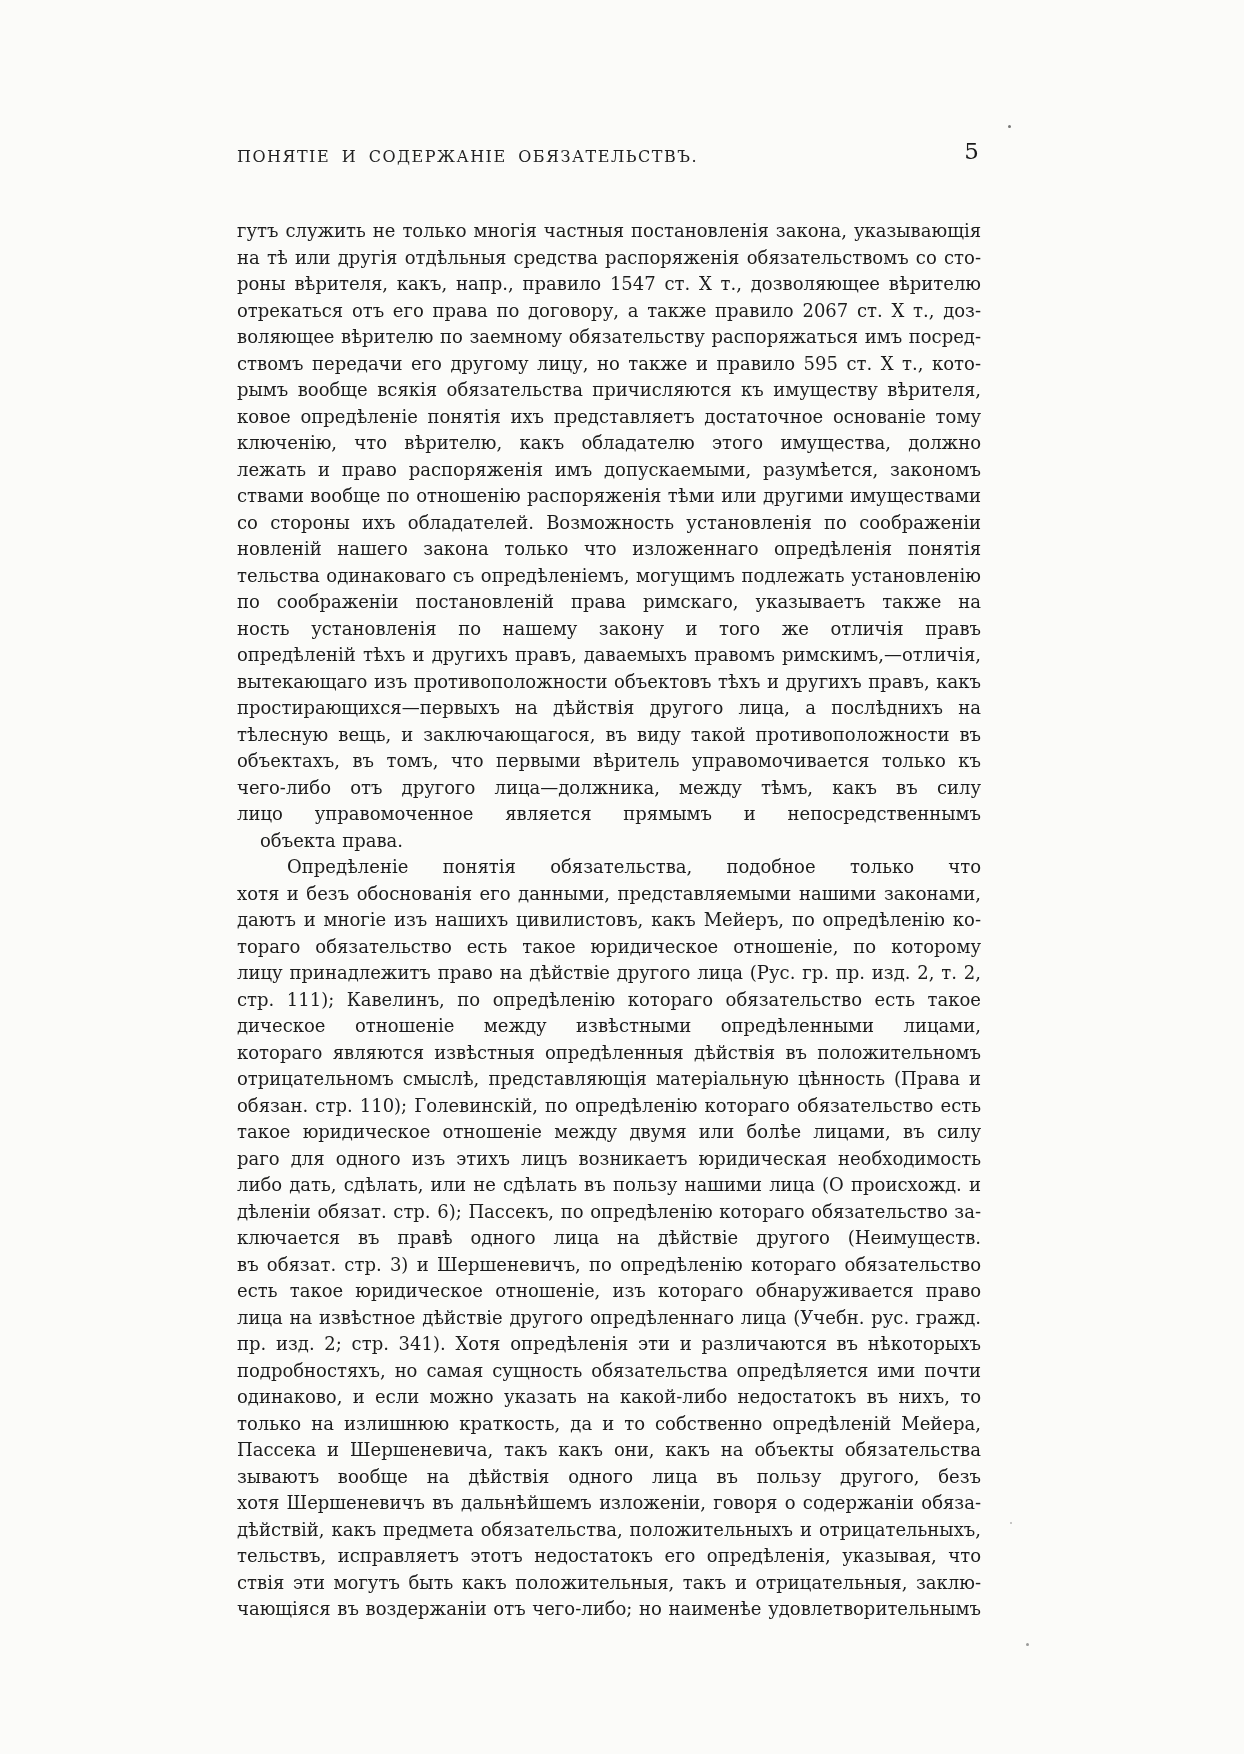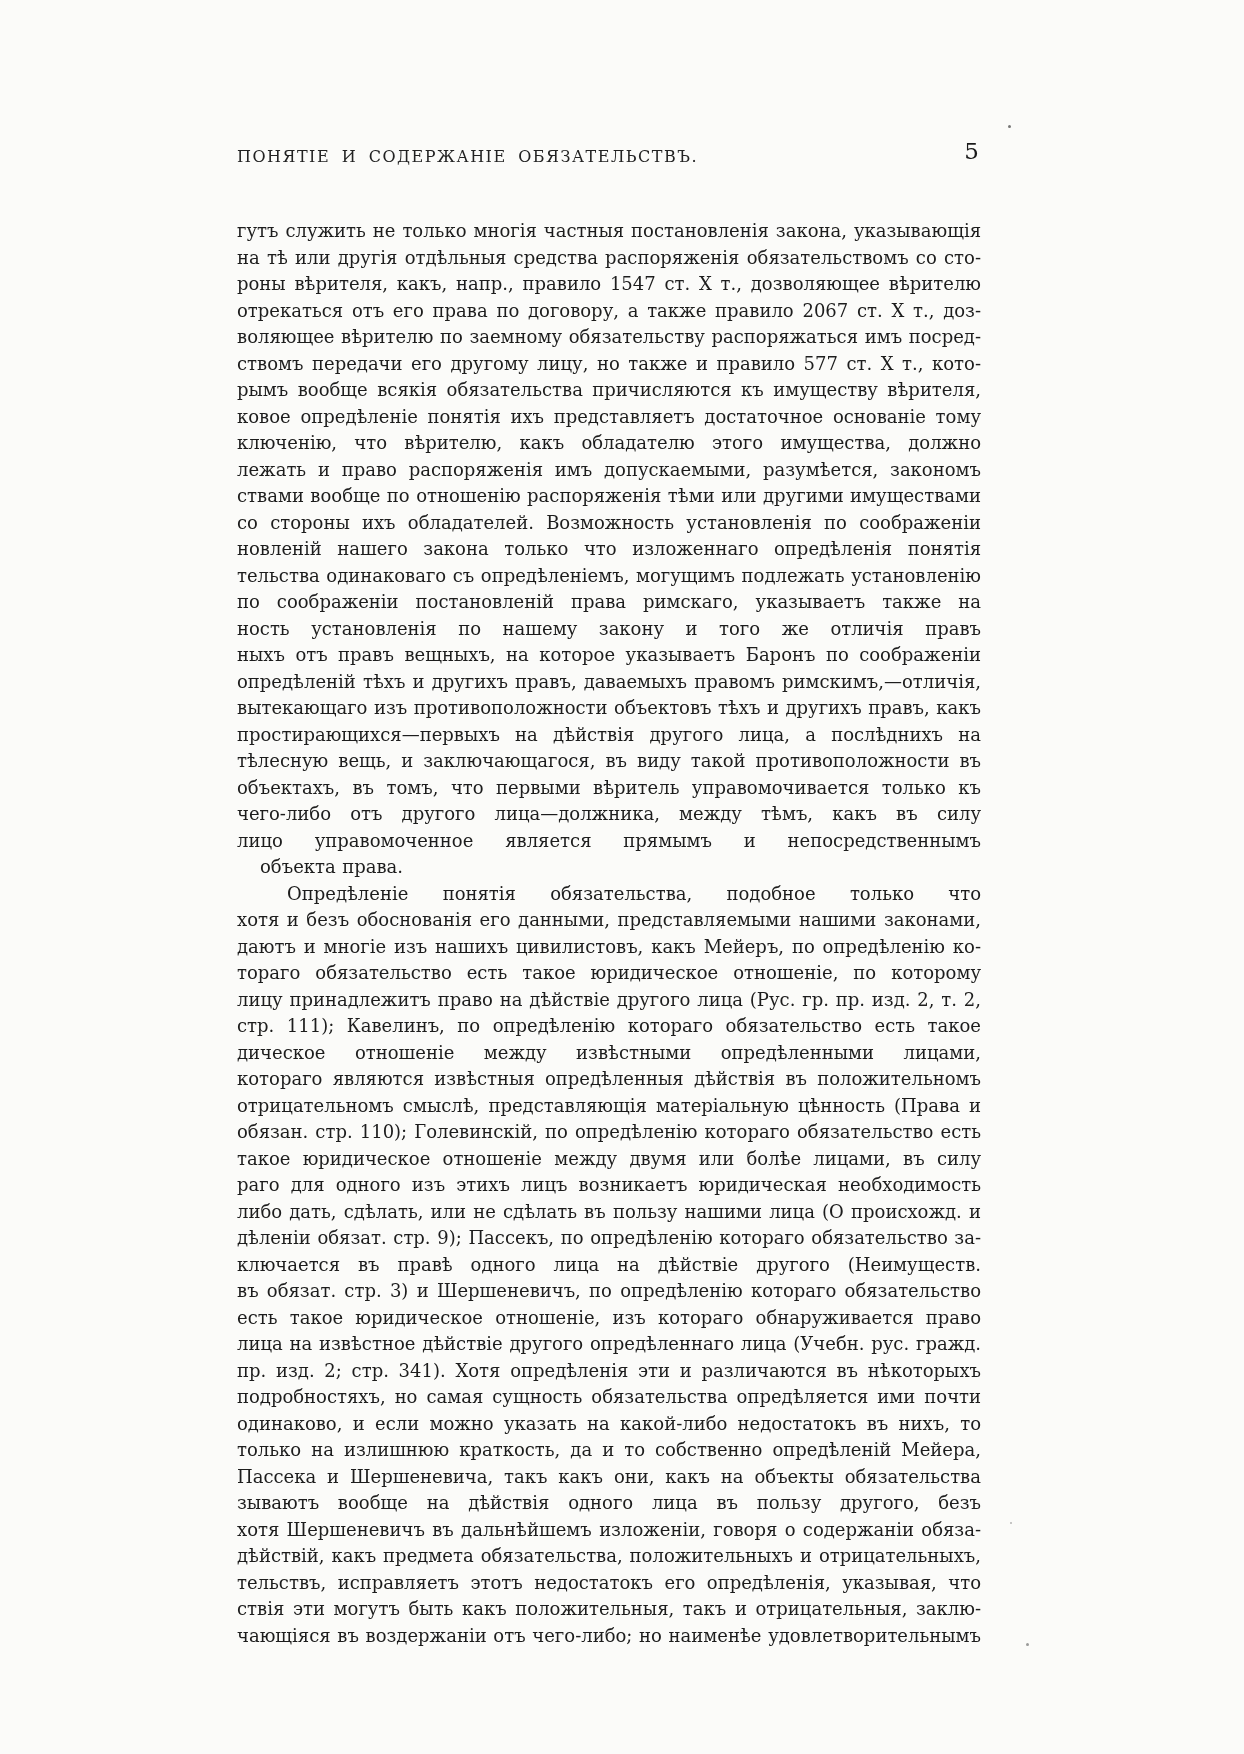--- a/index.html
+++ b/index.html
@@ -88,32 +88,31 @@
       <span class="page-number">5</span>
     </div>
 
     <div class="body-text">
         <div class="paragraph">
           <div class="line">гутъ служить не только многія частныя постановленія закона, указывающія</div>
           <div class="line">на тѣ или другія отдѣльныя средства распоряженія обязательствомъ со сто-</div>
           <div class="line">роны вѣрителя, какъ, напр., правило 1547 ст. X т., дозволяющее вѣрителю</div>
           <div class="line">отрекаться отъ его права по договору, а также правило 2067 ст. X т., доз-</div>
           <div class="line">воляющее вѣрителю по заемному обязательству распоряжаться имъ посред-</div>
-          <div class="line">ствомъ передачи его другому лицу, но также и правило 577 ст. X т., кото-</div>
+          <div class="line">ствомъ передачи его другому лицу, но также и правило 595 ст. X т., кото-</div>
           <div class="line">рымъ вообще всякія обязательства причисляются къ имуществу вѣрителя, ка-</div>
           <div class="line">ковое опредѣленіе понятія ихъ представляетъ достаточное основаніе тому за-</div>
           <div class="line">ключенію, что вѣрителю, какъ обладателю этого имущества, должно принад-</div>
           <div class="line">лежать и право распоряженія имъ допускаемыми, разумѣется, закономъ сред-</div>
           <div class="line">ствами вообще по отношенію распоряженія тѣми или другими имуществами</div>
           <div class="line">со стороны ихъ обладателей. Возможность установленія по соображеніи поста-</div>
           <div class="line">новленій нашего закона только что изложеннаго опредѣленія понятія обяза-</div>
           <div class="line">тельства одинаковаго съ опредѣленіемъ, могущимъ подлежать установленію и</div>
           <div class="line">по соображеніи постановленій права римскаго, указываетъ также на возмож-</div>
           <div class="line">ность установленія по нашему закону и того же отличія правъ обязательствен-</div>
-          <div class="line">ныхъ отъ правъ вещныхъ, на которое указываетъ Баронъ по соображеніи</div>
           <div class="line">опредѣленій тѣхъ и другихъ правъ, даваемыхъ правомъ римскимъ,—отличія,</div>
           <div class="line">вытекающаго изъ противоположности объектовъ тѣхъ и другихъ правъ, какъ</div>
           <div class="line">простирающихся—первыхъ на дѣйствія другого лица, а послѣднихъ на самую</div>
           <div class="line">тѣлесную вещь, и заключающагося, въ виду такой противоположности въ ихъ</div>
           <div class="line">объектахъ, въ томъ, что первыми вѣритель управомочивается только къ полученію</div>
           <div class="line">чего-либо отъ другого лица—должника, между тѣмъ, какъ въ силу послѣднихъ</div>
           <div class="line">лицо управомоченное является прямымъ и непосредственнымъ обладателемъ</div>
           <div class="line no-justify">объекта права.</div>
         </div>
         <div class="paragraph">
@@ -123,21 +122,21 @@
           <div class="line">тораго обязательство есть такое юридическое отношеніе, по которому одному</div>
           <div class="line">лицу принадлежитъ право на дѣйствіе другого лица (Рус. гр. пр. изд. 2, т. 2,</div>
           <div class="line">стр. 111); Кавелинъ, по опредѣленію котораго обязательство есть такое юри-</div>
           <div class="line">дическое отношеніе между извѣстными опредѣленными лицами, предметомъ</div>
           <div class="line">котораго являются извѣстныя опредѣленныя дѣйствія въ положительномъ или</div>
           <div class="line">отрицательномъ смыслѣ, представляющія матеріальную цѣнность (Права и</div>
           <div class="line">обязан. стр. 110); Голевинскій, по опредѣленію котораго обязательство есть</div>
           <div class="line">такое юридическое отношеніе между двумя или болѣе лицами, въ силу кото-</div>
           <div class="line">раго для одного изъ этихъ лицъ возникаетъ юридическая необходимость что-</div>
           <div class="line">либо дать, сдѣлать, или не сдѣлать въ пользу нашими лица (О происхожд. и</div>
-          <div class="line">дѣленіи обязат. стр. 9); Пассекъ, по опредѣленію котораго обязательство за-</div>
+          <div class="line">дѣленіи обязат. стр. 6); Пассекъ, по опредѣленію котораго обязательство за-</div>
           <div class="line">ключается въ правѣ одного лица на дѣйствіе другого (Неимуществ. интересъ</div>
           <div class="line">въ обязат. стр. 3) и Шершеневичъ, по опредѣленію котораго обязательство</div>
           <div class="line">есть такое юридическое отношеніе, изъ котораго обнаруживается право одного</div>
           <div class="line">лица на извѣстное дѣйствіе другого опредѣленнаго лица (Учебн. рус. гражд.</div>
           <div class="line">пр. изд. 2; стр. 341). Хотя опредѣленія эти и различаются въ нѣкоторыхъ</div>
           <div class="line">подробностяхъ, но самая сущность обязательства опредѣляется ими почти</div>
           <div class="line">одинаково, и если можно указать на какой-либо недостатокъ въ нихъ, то развѣ</div>
           <div class="line">только на излишнюю краткость, да и то собственно опредѣленій Мейера,</div>
           <div class="line">Пассека и Шершеневича, такъ какъ они, какъ на объекты обязательства ука-</div>
           <div class="line">зываютъ вообще на дѣйствія одного лица въ пользу другого, безъ различенія</div>

